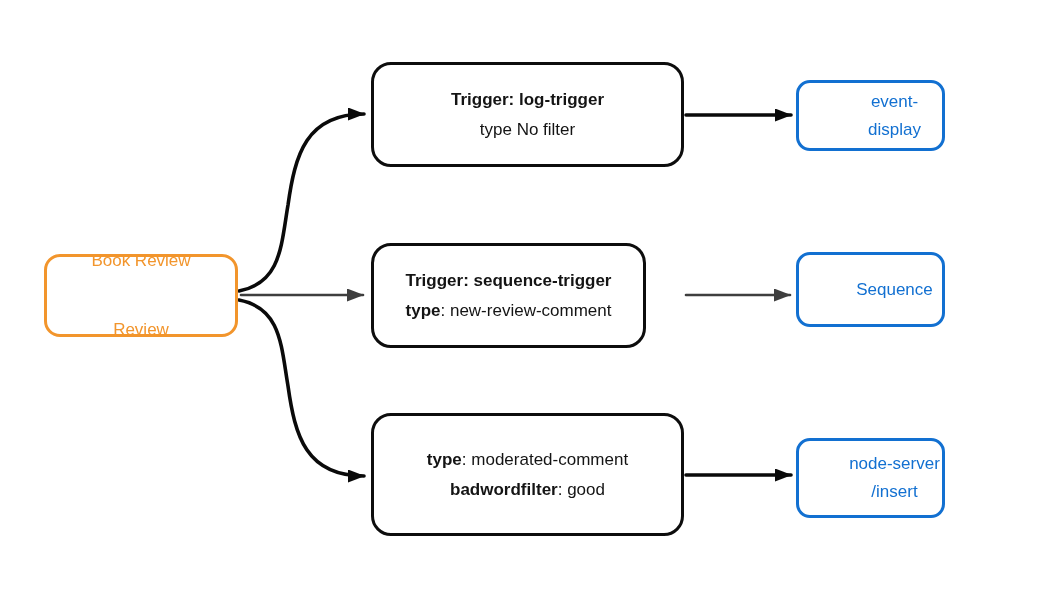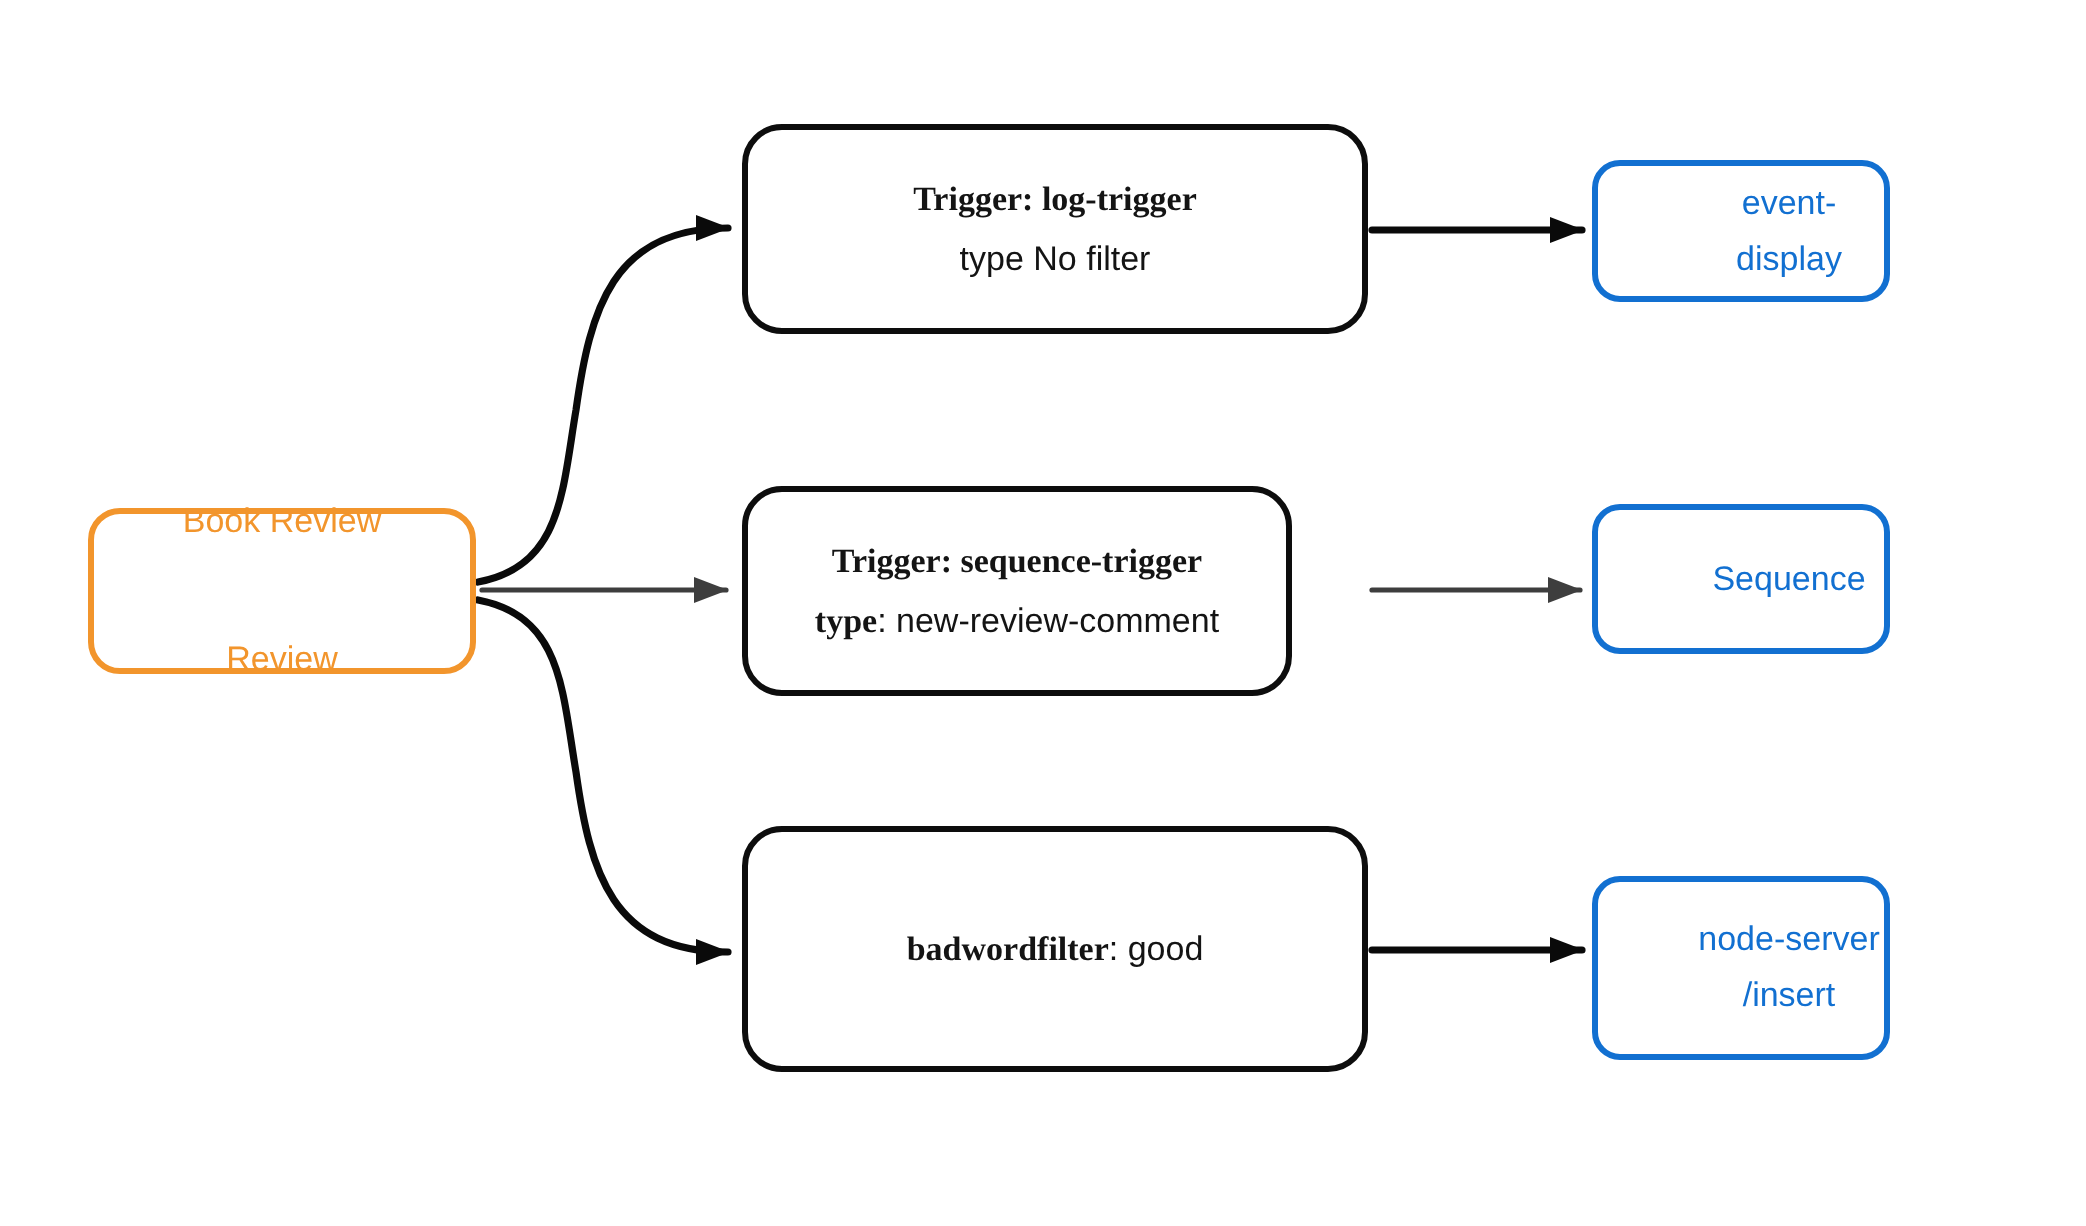--- a/index.html
+++ b/index.html
@@ -29,21 +29,21 @@
     border-radius:16px;line-height:28px;gap:41px;
   }
   .trigger{
     border:3px solid var(--node-border);color:var(--text-dark);
     border-radius:20px;line-height:30px;
   }
   .sink{
     border:3px solid var(--sink-accent);color:var(--sink-accent);
     border-radius:14px;line-height:28px;padding-left:48px;
   }
-  .b{font-weight:bold;font-family:Liberation Serif, serif;}
+  .b{font-weight:bold;}
   .line:empty{display:none;}
 </style>
 </head>
 <body>
 
 <div class="stage">
 
   <svg class="connector-layer" viewBox="0 0 1043 613" xmlns="http://www.w3.org/2000/svg">
     <defs>
       <marker id="arrow-black" markerUnits="userSpaceOnUse" markerWidth="18" markerHeight="14" refX="16" refY="6.5" orient="auto">
@@ -70,31 +70,32 @@
     <div class="line b">Trigger: log-trigger</div>
     <div class="line"><span class="b"></span><span>type No filter</span></div>
   </div>
 
   <div class="node trigger" style="left:371px;top:243px;width:275px;height:105px">
     <div class="line b">Trigger: sequence-trigger</div>
     <div class="line"><span class="b">type</span><span>: new-review-comment</span></div>
   </div>
 
   <div class="node trigger" style="left:371px;top:413px;width:313px;height:123px">
+    <div class="line"><span class="b">type</span><span>: moderated-comment</span></div>
     <div class="line"><span class="b">badwordfilter</span><span>: good</span></div>
   </div>
 
   <div class="node sink" style="left:796px;top:80px;width:149px;height:71px">
     <div class="line">event-display</div>
 
   </div>
 
   <div class="node sink" style="left:796px;top:252px;width:149px;height:75px">
     <div class="line">Sequence</div>
 
   </div>
 
-  <div class="node sink" style="left:796px;top:438px;width:149px;height:92px">
+  <div class="node sink" style="left:796px;top:438px;width:149px;height:80px">
     <div class="line">node-server</div>
     <div class="line">/insert</div>
   </div>
 
 </div>
 
 </body></html>

